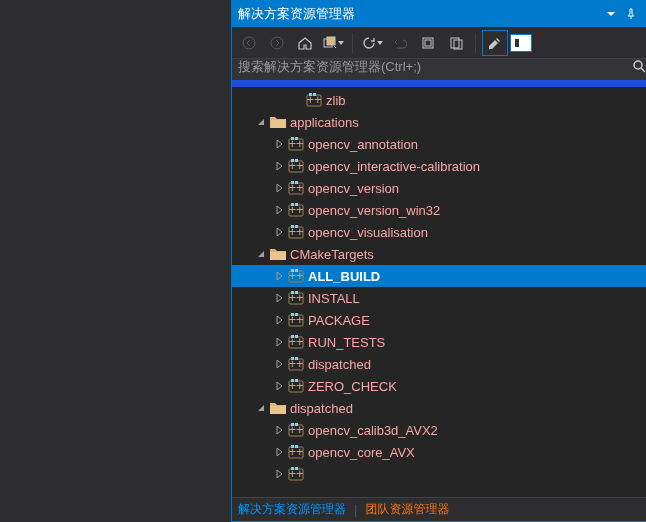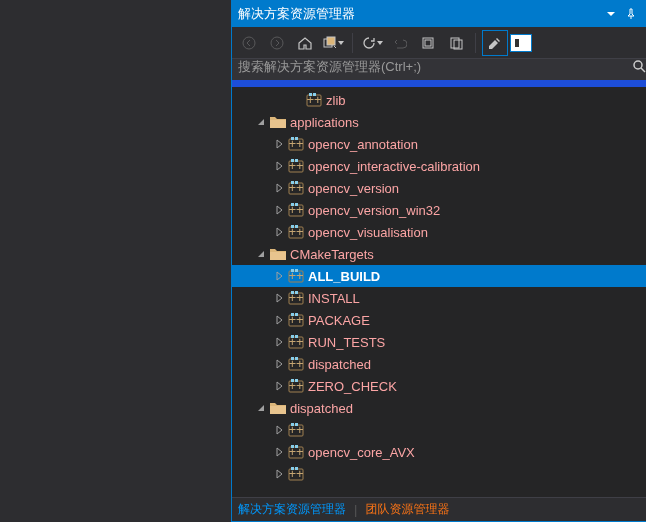--- a/index.html
+++ b/index.html
@@ -410,20 +410,21 @@
               </svg>
             </span>
             <span class="icon cpp">
               <svg width="16" height="16" viewBox="0 0 16 16">
                 <rect x="1" y="3" width="14" height="11" rx="1" fill="none" stroke="#a08050" stroke-width="1"></rect>
                 <rect x="3" y="1" width="3" height="3" fill="#87ceeb"></rect>
                 <rect x="7" y="1" width="3" height="3" fill="#87ceeb"></rect>
                 <text x="8" y="12" font-size="7" text-anchor="middle" fill="#c5a572">++</text>
               </svg>
             </span>
+            <span class="label">opencv_calib3d_AVX2</span>
           </div>
           <div class="node">
             <span class="indent" style="width: 40px;"></span>
             <span class="expander">
               <svg width="10" height="10" viewBox="0 0 10 10">
                 <path d="M3 1 L8 5 L3 9 Z" fill="none" stroke="#a0a0a0"></path>
               </svg>
             </span>
             <span class="icon cpp">
               <svg width="16" height="16" viewBox="0 0 16 16">

